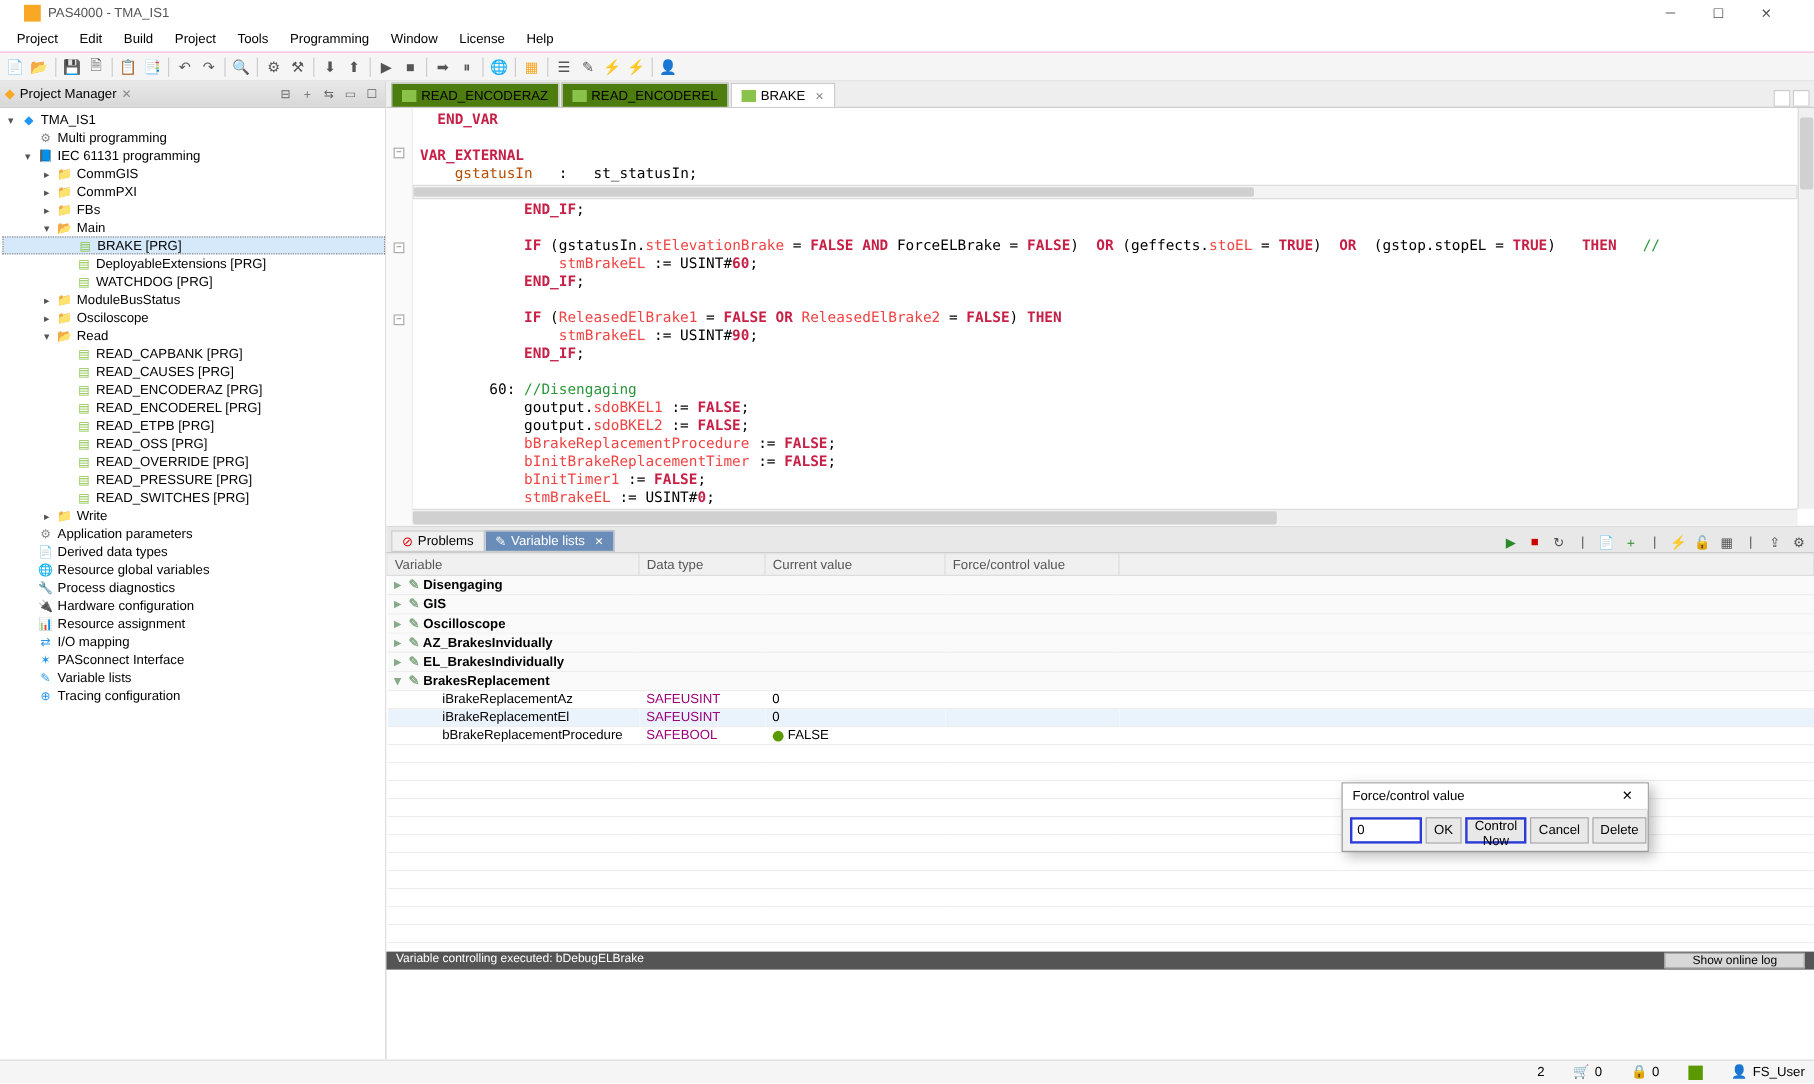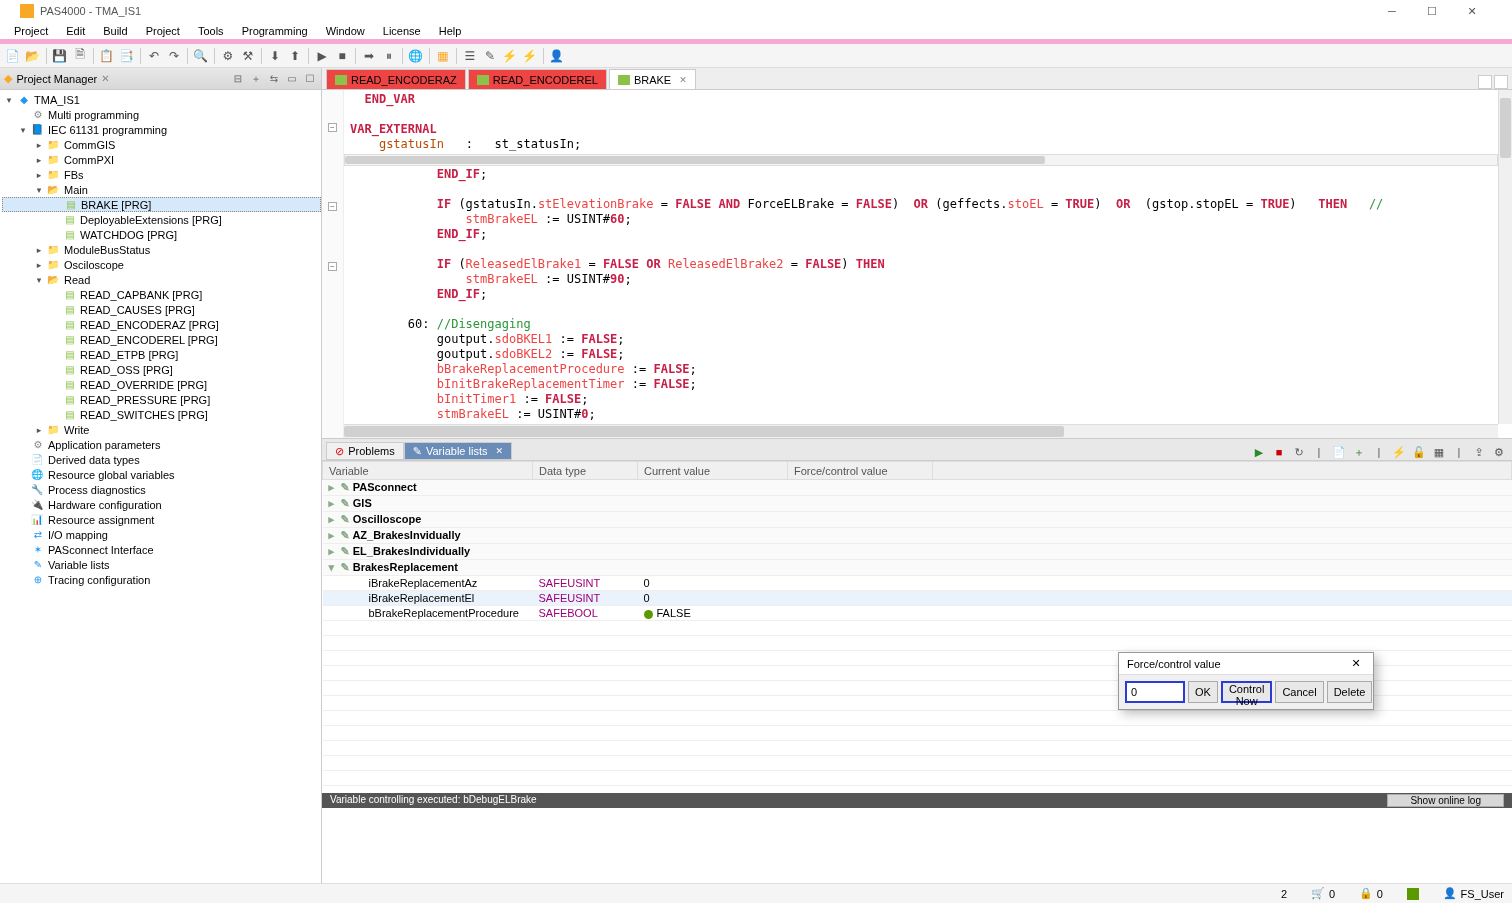--- a/index.html
+++ b/index.html
@@ -6,21 +6,21 @@
 body { font-family: "Segoe UI", Tahoma, sans-serif; font-size: 11px; background: #fff; color: #000; overflow: hidden; width: 1512px; height: 903px; position: relative; }
 
 
 .titlebar { height: 22px; background: #fff; display: flex; align-items: center; padding: 0 20px; }
 .titlebar .app-icon { width: 14px; height: 14px; background: #f9a825; margin-right: 6px; }
 .titlebar .title { flex: 1; color: #555; }
 .titlebar .win-controls { display: flex; gap: 0; }
 .titlebar .wc { width: 40px; height: 22px; display: flex; align-items: center; justify-content: center; color: #555; cursor: pointer; }
 
 
-.menubar { height: 22px; background: #fff; display: flex; align-items: center; padding: 0 6px; gap: 2px; border-bottom: 5px solid #f9a8d4; }
+.menubar { height: 22px; background: #fff; display: flex; align-items: center; padding: 0 6px; gap: 2px; border-bottom: 1px solid #f9a8d4; }
 .menubar .mi { padding: 2px 8px; cursor: pointer; }
 
 
 .toolbar { height: 24px; background: #f5f5f5; border-bottom: 1px solid #ddd; display: flex; align-items: center; padding: 0 4px; gap: 2px; }
 .toolbar .tb { width: 18px; height: 18px; display: flex; align-items: center; justify-content: center; cursor: pointer; color: #555; font-size: 12px; }
 .toolbar .sep { width: 1px; height: 16px; background: #ccc; margin: 0 2px; }
 
 
 .main { display: flex; height: calc(100% - 22px - 22px - 24px - 20px); }
 
@@ -41,21 +41,21 @@
 .tree-node.sel { background: #d6e9fa; border: 1px dotted #888; height: 15px; padding-top: 0; padding-bottom: 0; }
 .indent1 { padding-left: 16px; }
 .indent2 { padding-left: 32px; }
 .indent3 { padding-left: 48px; }
 
 
 .right { flex: 1; display: flex; flex-direction: column; position: relative; }
 
 
 .ed-tabs { height: 22px; background: #eee; border-bottom: 1px solid #ccc; display: flex; align-items: flex-end; padding-left: 4px; gap: 2px; }
-.ed-tab { height: 20px; background: #ef4444; border: 1px solid #ccc; border-bottom: none; padding: 2px 8px; display: flex; align-items: center; gap: 4px; cursor: pointer; font-size: 11px; }
+.ed-tab { height: 20px; background: #4d7c0f; border: 1px solid #ccc; border-bottom: none; padding: 2px 8px; display: flex; align-items: center; gap: 4px; cursor: pointer; font-size: 11px; }
 .ed-tab.active { background: #fff; }
 .ed-tab .cx { color: #888; font-size: 9px; margin-left: 4px; }
 .ed-tab .ti { width: 12px; height: 10px; background: #8bc34a; }
 .ed-minmax { margin-left: auto; padding: 0 4px; display: flex; gap: 2px; }
 .ed-minmax span { width: 14px; height: 14px; border: 1px solid #ccc; background: #fff; cursor: pointer; }
 
 
 .editor { flex: 1; background: #fff; overflow: auto; position: relative; font-family: Consolas, "Courier New", monospace; font-size: 12px; line-height: 15px; }
 .editor pre { padding: 2px 8px 2px 28px; white-space: pre; }
 .editor .gutter { position: absolute; left: 0; top: 0; width: 22px; background: #fafafa; border-right: 1px solid #eee; height: 100%; }
@@ -463,21 +463,21 @@
               <tr>
             <th>Variable</th>
             <th>Data type</th>
             <th>Current value</th>
             <th>Force/control value</th>
             <th></th>
           </tr>
             </thead>
           <tbody>
             <tr class="grp">
-                <td colspan="5"><span class="tog2">▸</span><span style="color:#8a8">✎</span> <span>PASconnect</span></td>
+                <td colspan="5"><span class="tog2">▸</span><span style="color:#8a8">✎</span> <span>Disengaging</span></td>
               </tr>
             <tr class="grp">
                 <td colspan="5"><span class="tog2">▸</span><span style="color:#8a8">✎</span> <span>GIS</span></td>
               </tr>
             <tr class="grp">
                 <td colspan="5"><span class="tog2">▸</span><span style="color:#8a8">✎</span> <span>Oscilloscope</span></td>
               </tr>
             <tr class="grp">
                 <td colspan="5"><span class="tog2">▸</span><span style="color:#8a8">✎</span> <span>AZ_BrakesInvidually</span></td>
               </tr>

